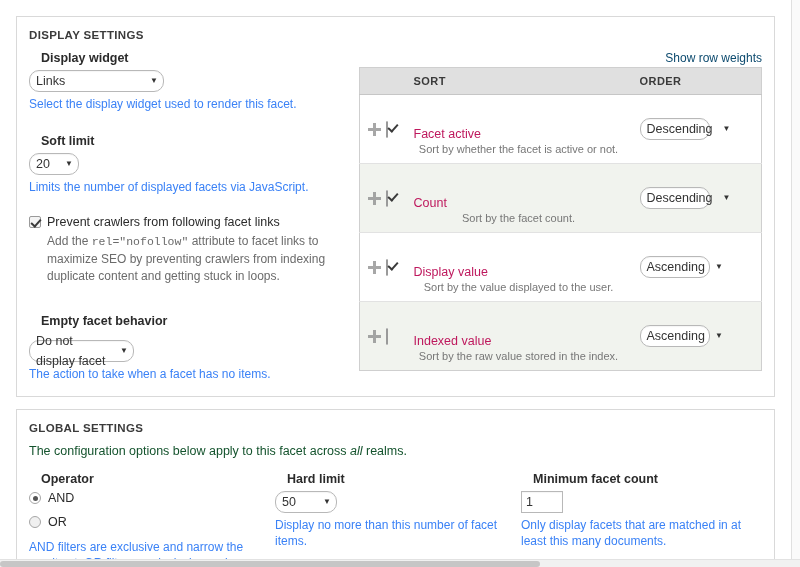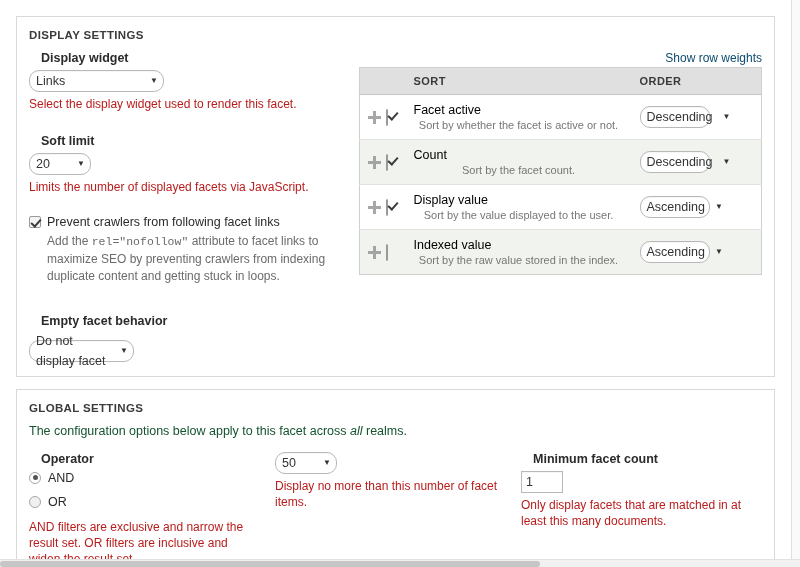--- a/index.html
+++ b/index.html
@@ -63,21 +63,21 @@
   .form-item { margin: 0 0 16px 0; }
   .form-item:last-child { margin-bottom: 0; }
   label.fl {
     display: block;
     font-weight: bold;
     font-size: 12.5px;
     color: #2b2b2b;
     margin: 0 0 5px 12px;
   }
   .desc {
-    color: #b91c1c;
+    color: #3b82f6;
     font-size: 12px;
     margin-top: 4px;
     line-height: 1.35;
   }
   .desc code, code.mono {
     font-family: "Liberation Mono", monospace;
     font-size: 11.5px;
   }
 
   
@@ -96,21 +96,21 @@
     cursor: pointer;
     box-shadow: inset 0 1px 1px rgba(0,0,0,.04);
   }
   .sel .caret {
     font-size: 8px;
     color: #333;
     margin-left: 10px;
     line-height: 1;
   }
   .sel-widget { width: 135px; }
-  .sel-soft { width: 62px; }
+  .sel-soft { width: 50px; }
   .sel-empty { width: 105px; }
   .sel-hard { width: 62px; }
   .sel-order { width: 70px; }
 
   
   .txt {
     background: #fff;
     border: 1px solid #b8b8b8;
     height: 22px;
     width: 42px;
@@ -208,21 +208,21 @@
   table.sort tbody tr { background: #ffffff; }
   table.sort tbody tr.odd { background: #f1f3ee; }
   table.sort tbody td {
     padding: 8px 8px;
     vertical-align: middle;
     border-top: 1px solid #e2e2e2;
   }
   table.sort tbody tr:first-child td { border-top: none; }
   td.c-handle { width: 22px; padding: 8px 0 8px 8px !important; }
   td.c-check  { width: 24px; padding: 8px 4px 8px 4px !important; }
-  .tname { font-size: 12.5px; color: #000000; font-weight: normal; margin-bottom: 2px; }
+  .tname { font-size: 12.5px; color: #be185d; font-weight: normal; margin-bottom: 2px; margin-top: 24px; }
   .tdesc { font-size: 11px; color: #777; text-align: center; }
 
   
   .draghandle {
     width: 13px; height: 13px;
     position: relative;
     cursor: move;
     opacity: .75;
   }
   .draghandle::before, .draghandle::after {
@@ -301,20 +301,21 @@
               </div>
               <div class="cb-sub"><span>Add the </span><code class="mono">rel="nofollow"</code><span> attribute to facet links to maximize SEO by preventing crawlers from indexing duplicate content and getting stuck in loops.</span></div>
             </div>
 
             <div class="form-item" style="margin-top:28px;">
               <label class="fl">Empty facet behavior</label>
               <div class="sel sel-empty">
                 <span>Do not display facet</span>
                 <span class="caret">▼</span>
               </div>
+              <div class="desc">The action to take when a facet has no items.</div>
             </div>
 
           </div>
 
           <div class="ds-right">
             <div class="table-wrap">
               <a class="rowweights">Show row weights</a>
 
               <table class="sort">
                 <thead>
@@ -427,20 +428,21 @@
               <div class="rrow">
                 <span class="rdo"></span>
                 <span class="rdo-label">OR</span>
               </div>
               <div class="desc" style="max-width:218px;">AND filters are exclusive and narrow the result set. OR filters are inclusive and widen the result set.</div>
             </div>
           </div>
 
           <div class="gs-col gs-col2">
             <div class="form-item">
+              <label class="fl">Hard limit</label>
               <div class="sel sel-hard">
                 <span>50</span>
                 <span class="caret">▼</span>
               </div>
               <div class="desc">Display no more than this number of facet items.</div>
             </div>
 
           </div>
 
           <div class="gs-col gs-col3">

